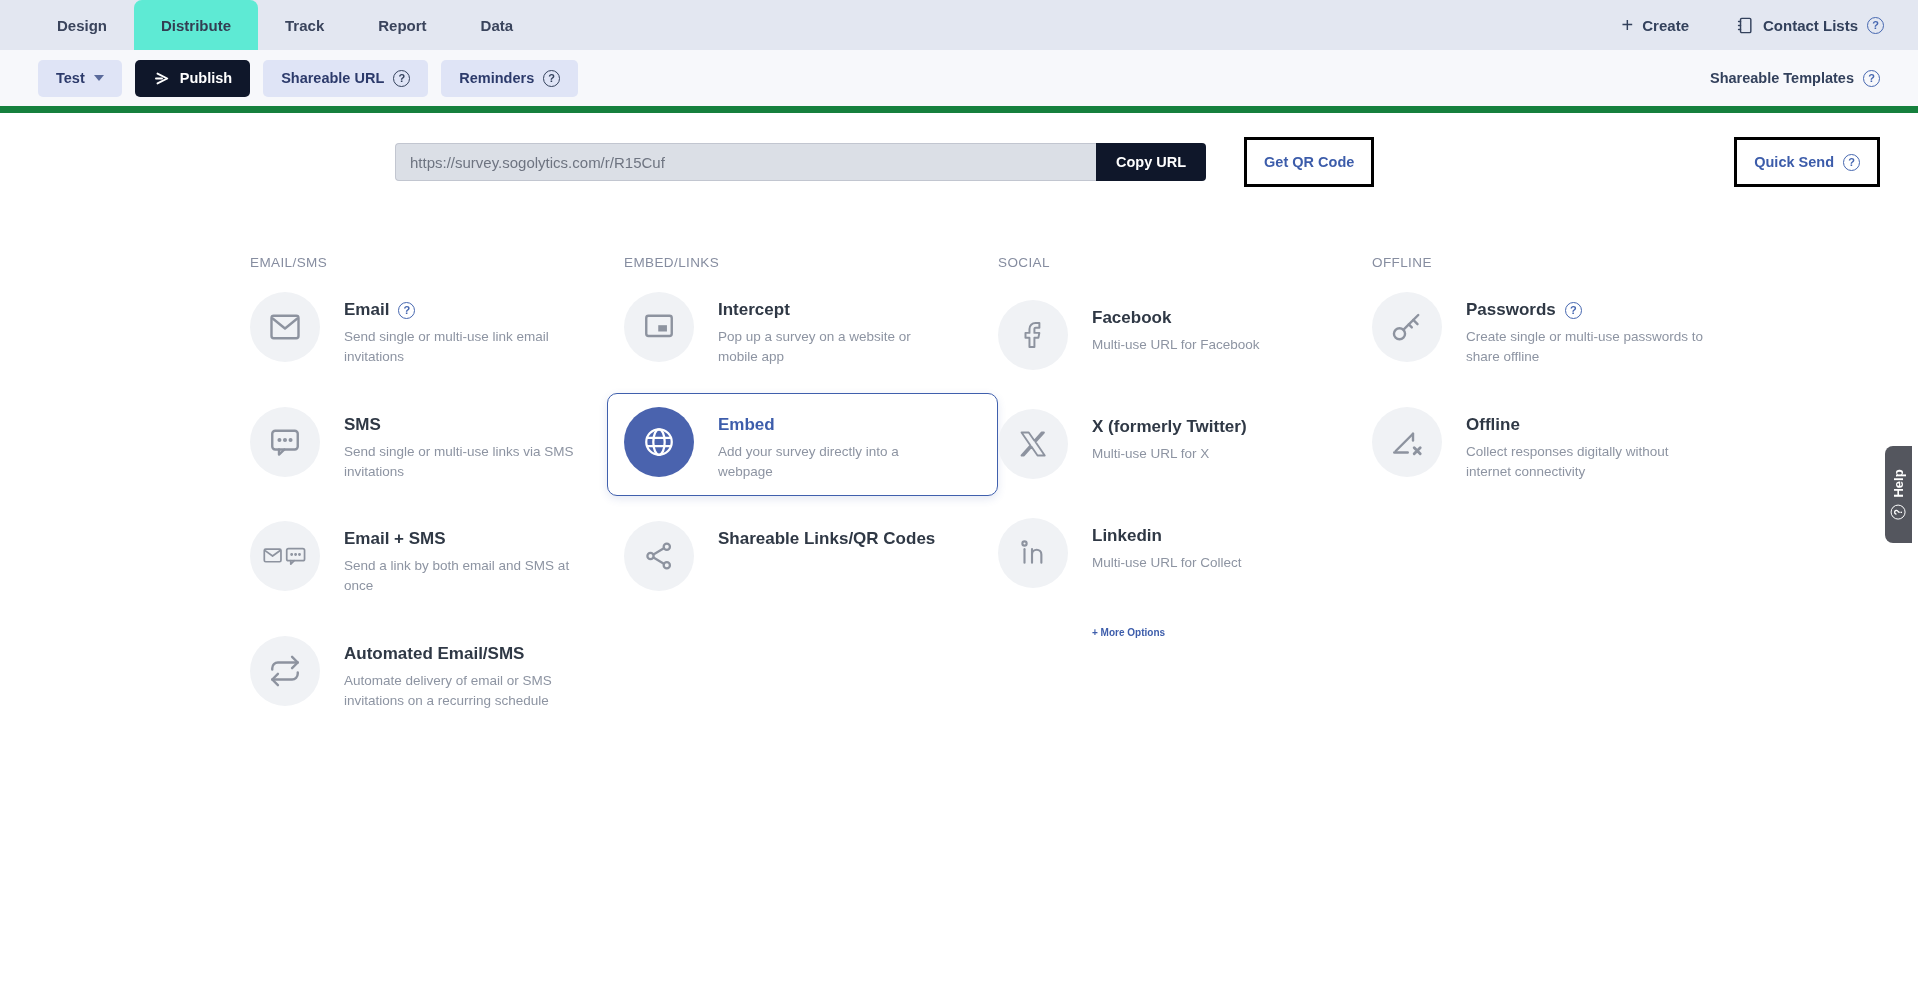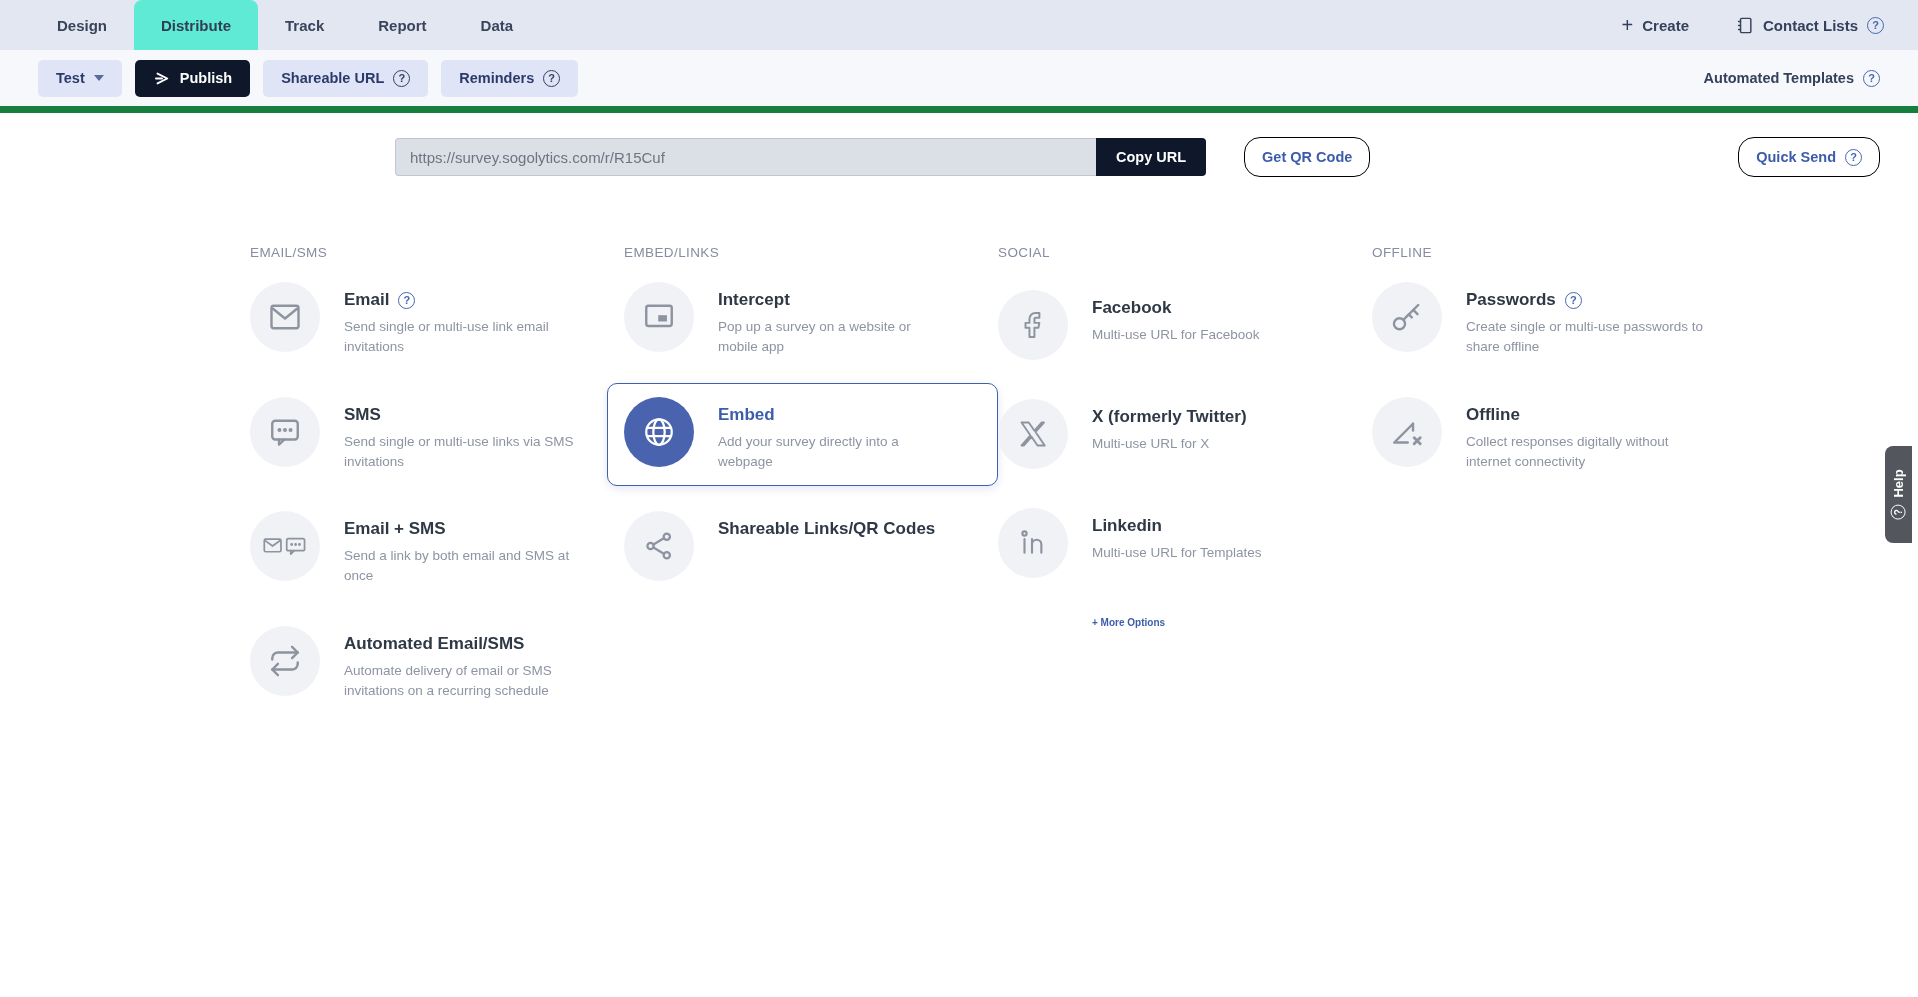--- a/index.html
+++ b/index.html
@@ -29,21 +29,21 @@
   .btn-primary { background:#0f172a; color:#ffffff; }
   .caret-down { width:0; height:0; border-left:5px solid transparent; border-right:5px solid transparent; border-top:6px solid #5a6a9b; display:inline-block; }
   .toolbar-right { margin-left:auto; display:flex; align-items:center; gap:9px; font-size:14.5px; font-weight:700; color:#33415c; cursor:pointer; }
 
   
   .url-row { display:flex; align-items:center; padding-top:24px; background:#ffffff; }
   .url-group { display:flex; margin-left:395px; }
   .url-input { width:701px; height:38px; background:#dbdfe6; border:1px solid #c2c6d0; border-right:none;
                border-radius:4px 0 0 4px; color:#6e7481; font-size:15px; padding:0 14px; font-family:inherit; }
   .copy-btn { height:38px; border-radius:0 4px 4px 0; padding:0 20px; }
-  .btn-outline { height:40px; background:#ffffff; border:1px solid #000000; border-radius:16px; color:#3c5caa;
+  .btn-outline { height:50px; background:#ffffff; border:3px solid #000000; border-radius:0; color:#3c5caa;
                  font-size:14.5px; font-weight:700; display:inline-flex; align-items:center; gap:9px; padding:0 17px; cursor:pointer; font-family:inherit; }
   .qr-btn { margin-left:38px; }
   .quick-send { margin-left:auto; margin-right:38px; }
 
   
   .content { display:flex; margin-left:250px; margin-top:68px; background:#ffffff; }
   .col { width:374px; flex-shrink:0; }
   .col-header { font-size:13.5px; color:#868da0; letter-spacing:0.4px; font-weight:400; margin-bottom:8px; }
   .col.social .col-header { margin-bottom:16px; }
 
@@ -112,21 +112,21 @@
   </button>
   <button class="btn btn-lav">
     <span>Shareable URL</span>
     <span class="help-icon navy"></span>
   </button>
   <button class="btn btn-lav">
     <span>Reminders</span>
     <span class="help-icon navy"></span>
   </button>
   <div class="toolbar-right">
-    <span>Automated Templates</span>
+    <span>Shareable Templates</span>
     <span class="help-icon"></span>
   </div>
 </div>
 
 <div class="url-row">
   <div class="url-group">
     <input class="url-input" type="text" readonly="" value="https://survey.sogolytics.com/r/R15Cuf" style="">
     <button class="btn btn-primary copy-btn">Copy URL</button>
   </div>
   <button class="btn-outline qr-btn">Get QR Code</button>
@@ -300,21 +300,21 @@
         <svg width="34" height="34" viewBox="0 0 24 24" fill="none" stroke="currentColor" stroke-width="1.5" stroke-linecap="round" stroke-linejoin="round">
           <circle cx="6" cy="5.3" r="1.5"></circle>
             <path d="M6 9.3 V18.8"></path>
           <path d="M11.3 18.8 V9.3 M11.3 13 a3.3 3.3 0 0 1 6.6 0 V18.8"></path>
         </svg>
       </div>
       <div class="item-text">
         <div class="item-title">
             <span>Linkedin</span>
           </div>
-        <div class="item-desc">Multi-use URL for Templates</div>
+        <div class="item-desc">Multi-use URL for Collect</div>
       </div>
     </div>
 
     <span class="more-options">+ More Options</span>
   </div>
 
   <div class="col">
     <div class="col-header">OFFLINE</div>
 
     <div class="item">

